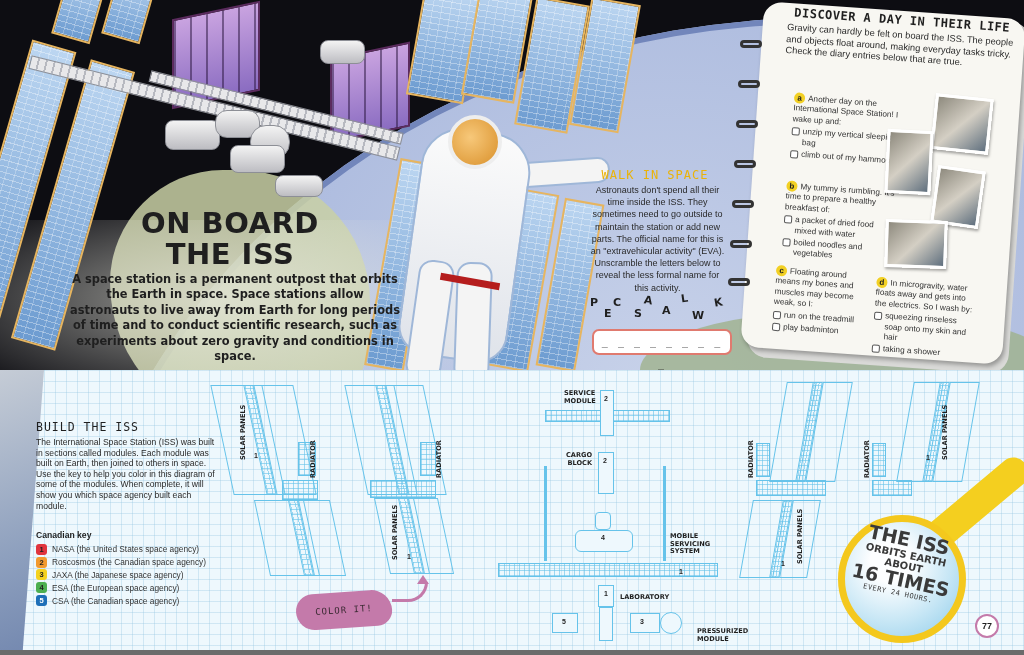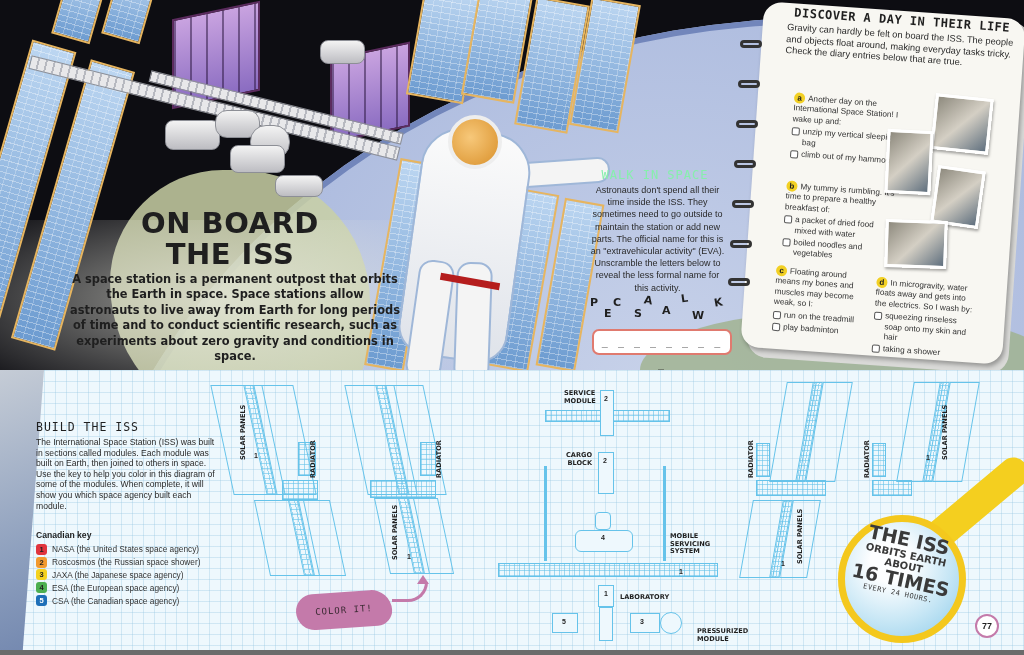--- a/index.html
+++ b/index.html
@@ -66,21 +66,21 @@
   .intro { position: absolute; left: 70px; top: 272px; width: 330px; text-align: center;
            font-family: "DejaVu Sans", sans-serif; font-weight: bold; font-size: 11.4px; line-height: 15.4px; color: #1f1f1f; }
 
   
   .iss-info-title { position: absolute; left: 630px; top: 36px; width: 140px;
            font-family: "DejaVu Sans", sans-serif; font-weight: bold; font-size: 11.5px; line-height: 13px; color: #1f1f1f; }
   .iss-info-body { position: absolute; left: 612px; top: 60px; width: 136px; text-align: right;
            font-size: 9px; line-height: 12px; color: #2a2a2a; }
 
   .walk-title { position: absolute; left: 590px; top: 168px; width: 130px; text-align: center;
-                font-family: "DejaVu Sans Mono", monospace; font-size: 12px; letter-spacing: 1px; color: #86efac; }
+                font-family: "DejaVu Sans Mono", monospace; font-size: 12px; letter-spacing: 1px; color: #eab308; }
   .walk-body { position: absolute; left: 590px; top: 184px; width: 135px; text-align: center;
                font-size: 9px; line-height: 12.2px; color: #2a2a2a; }
   .scramble { position: absolute; font-family: "DejaVu Sans", sans-serif; font-weight: bold; font-size: 11px; color: #1f1f1f; }
   .answer-box { position: absolute; left: 592px; top: 329px; width: 140px; height: 26px; background: #fff;
                 border: 2px solid #e07a6f; border-radius: 7px; text-align: center;
                 font-family: "DejaVu Sans Mono", monospace; font-size: 10px; line-height: 22px; color: #333; letter-spacing: 2px; }
 
   
   .notebook-shadow { position: absolute; left: 758px; top: 14px; width: 262px; height: 352px; background: #d9d9d7;
                      border-radius: 20px; transform: rotate(4deg); }
@@ -288,21 +288,21 @@
   <div class="build-title">BUILD THE ISS</div>
   <div class="build-body">The International Space Station (ISS) was built in sections called modules. Each module was built on Earth, then joined to others in space. Use the key to help you color in this diagram of some of the modules. When complete, it will show you which space agency built each module.</div>
   <div class="key-title">Canadian key</div>
   <div class="key-list">
     <div class="key-item">
         <span class="key-num" style="background:#e0343d;">1</span>
         <span>NASA (the United States space agency)</span>
       </div>
     <div class="key-item">
         <span class="key-num" style="background:#f29a2e;">2</span>
-        <span>Roscosmos (the Russian space shower)</span>
+        <span>Roscosmos (the Canadian space agency)</span>
       </div>
     <div class="key-item">
         <span class="key-num" style="background:#f4d21f;">3</span>
         <span>JAXA (the Japanese space agency)</span>
       </div>
     <div class="key-item">
         <span class="key-num" style="background:#4caf50;">4</span>
         <span>ESA (the European space agency)</span>
       </div>
     <div class="key-item">

